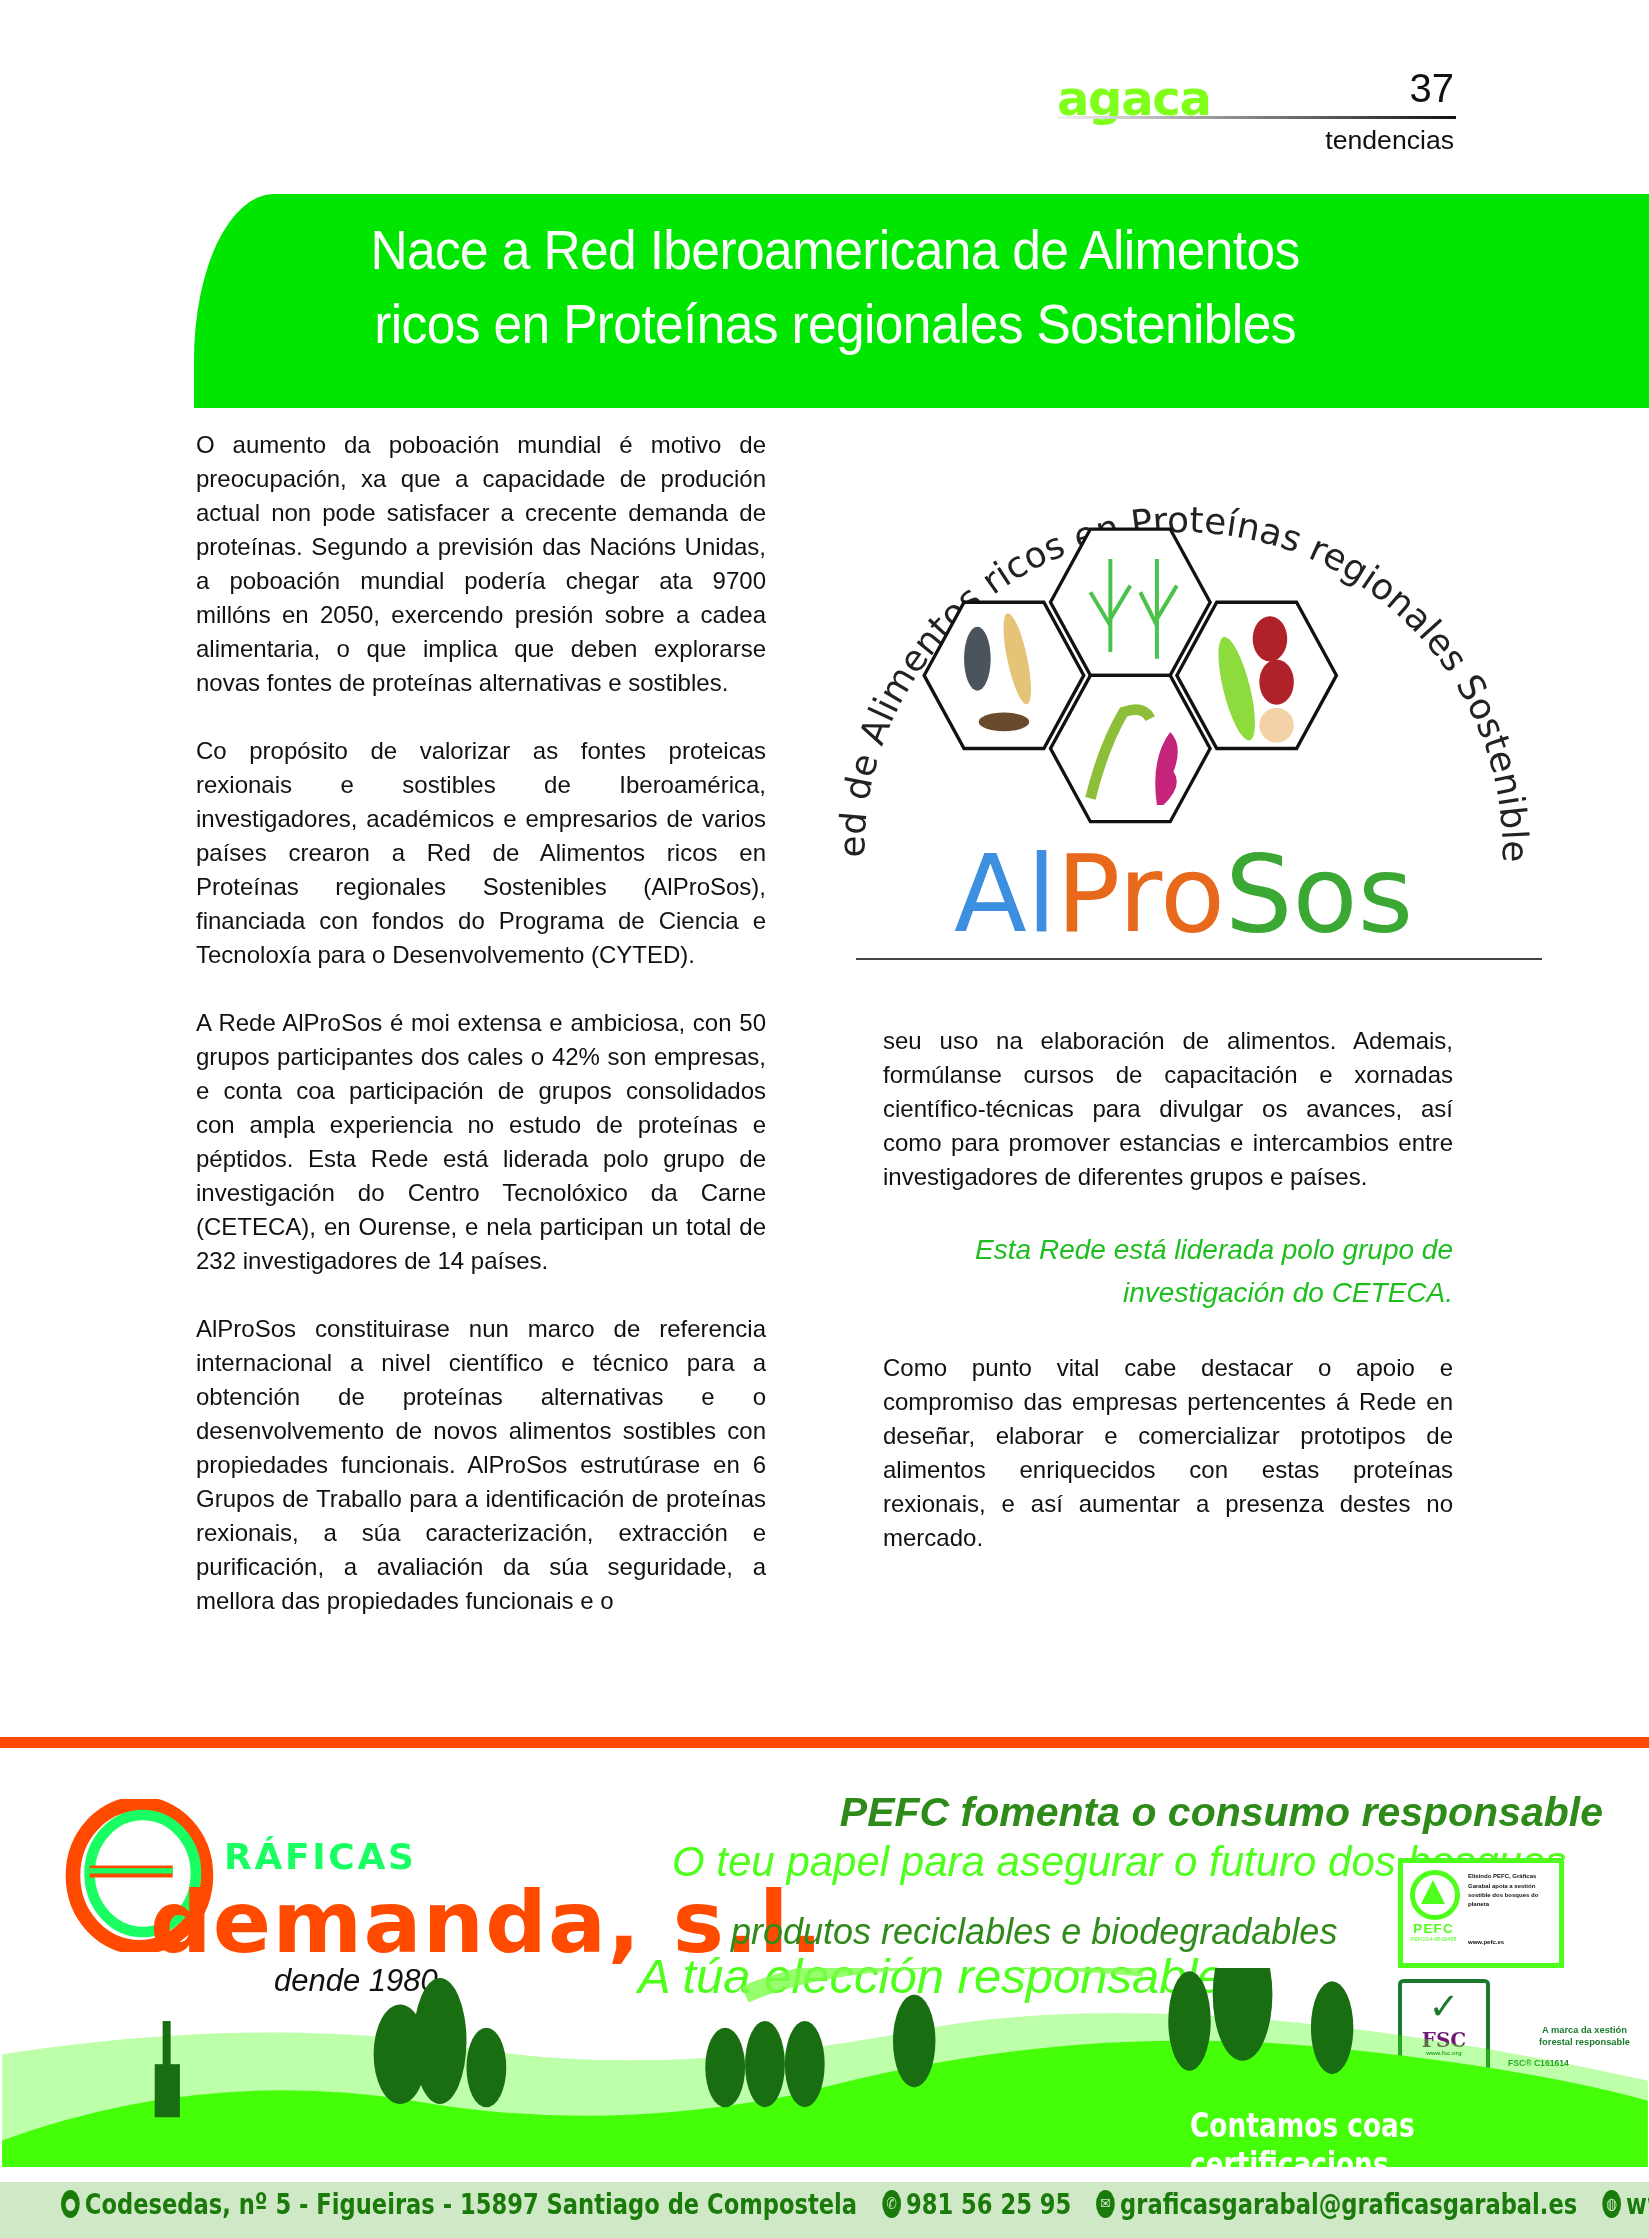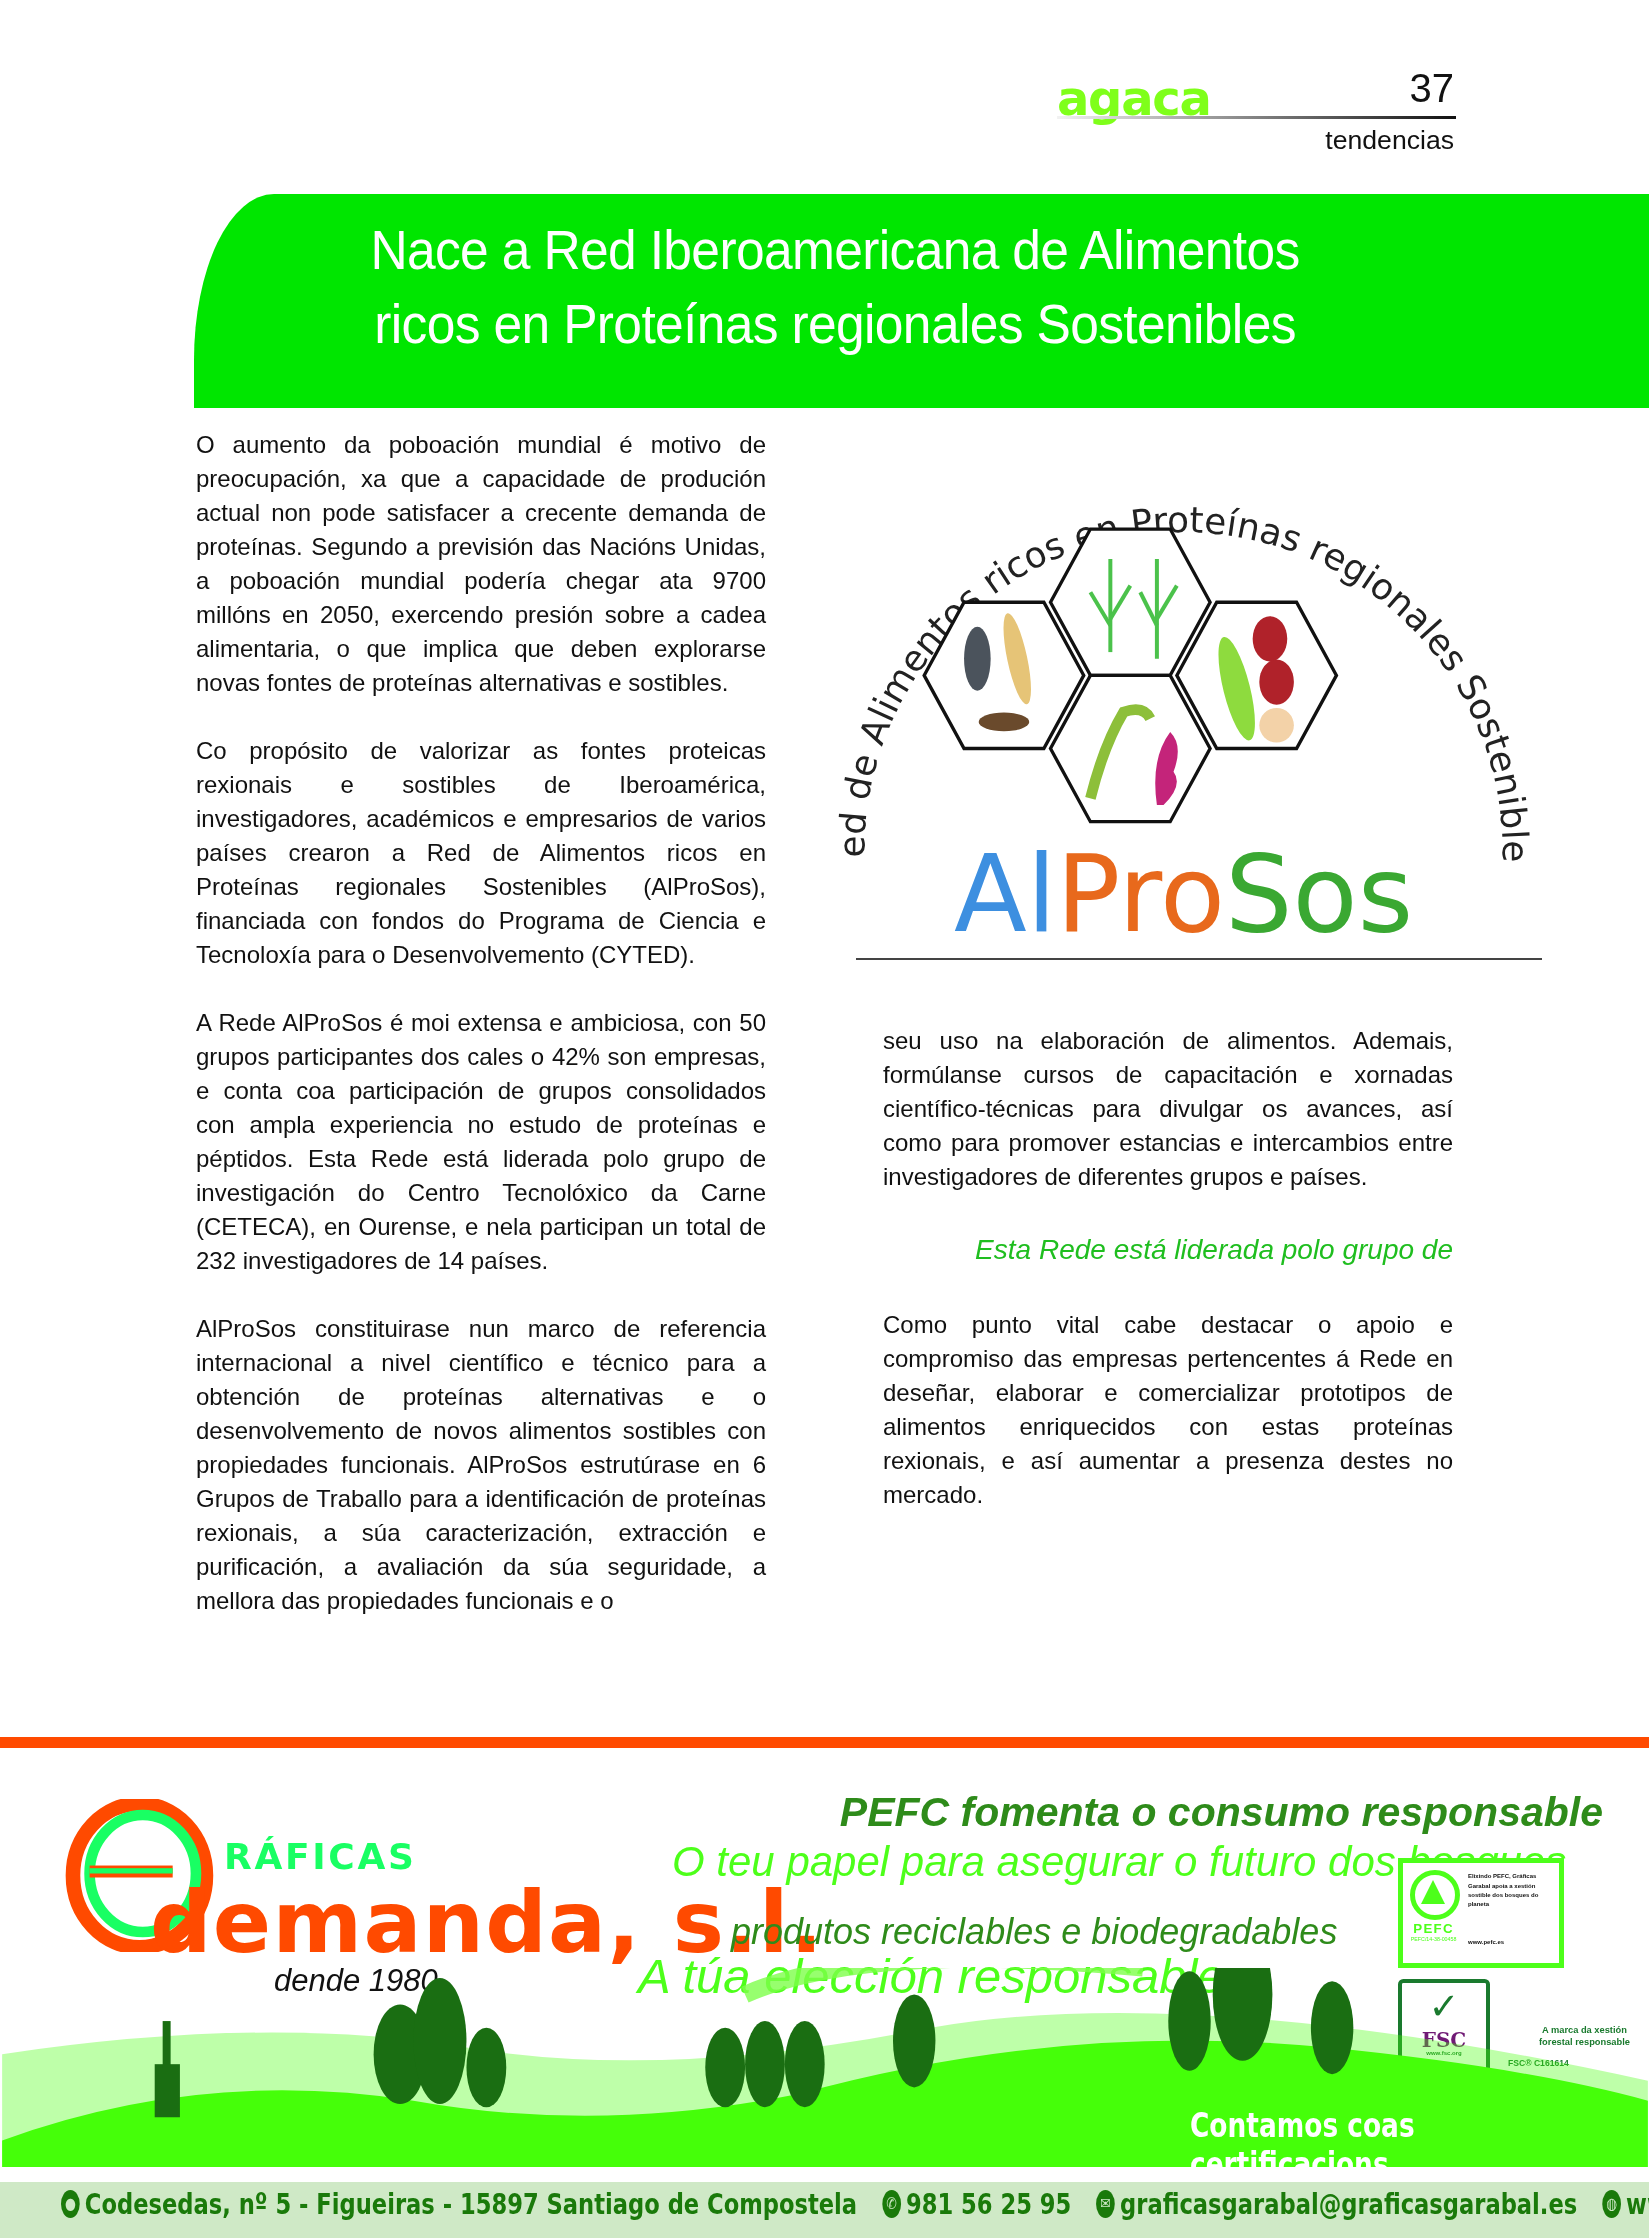--- a/index.html
+++ b/index.html
@@ -127,20 +127,21 @@
       <tspan fill="#3d8fe0">Al</tspan><tspan fill="#e8691c">Pro</tspan><tspan fill="#3aa832">Sos</tspan>
     </text>
   </svg>
 </div>
 <div class="logo-rule"></div>
 
 <div class="col col-right">
   <p>seu uso na elaboración de alimentos. Ademais, formúlanse cursos de capacitación e xornadas científico-técnicas para divulgar os avances, así como para promover estancias e intercambios entre investigadores de diferentes grupos e países.</p>
   <div class="pull">
     <div>Esta Rede está liderada polo grupo de</div>
+    <div>investigación do CETECA.</div>
   </div>
   <p>Como punto vital cabe destacar o apoio e compromiso das empresas pertencentes á Rede en deseñar, elaborar e comercializar prototipos de alimentos enriquecidos con estas proteínas rexionais, e así aumentar a presenza destes no mercado.</p>
 </div>
 
 <div class="ad-rule"></div>
 
 <svg class="garabal" viewBox="0 0 880 230">
   <ellipse cx="115" cy="115" rx="100" ry="108" fill="none" stroke="#ff4a00" stroke-width="22"></ellipse>
   <ellipse cx="120" cy="112" rx="80" ry="88" fill="none" stroke="#19ff63" stroke-width="16"></ellipse>
   <rect x="40" y="100" width="125" height="18" fill="#ff4a00"></rect>

